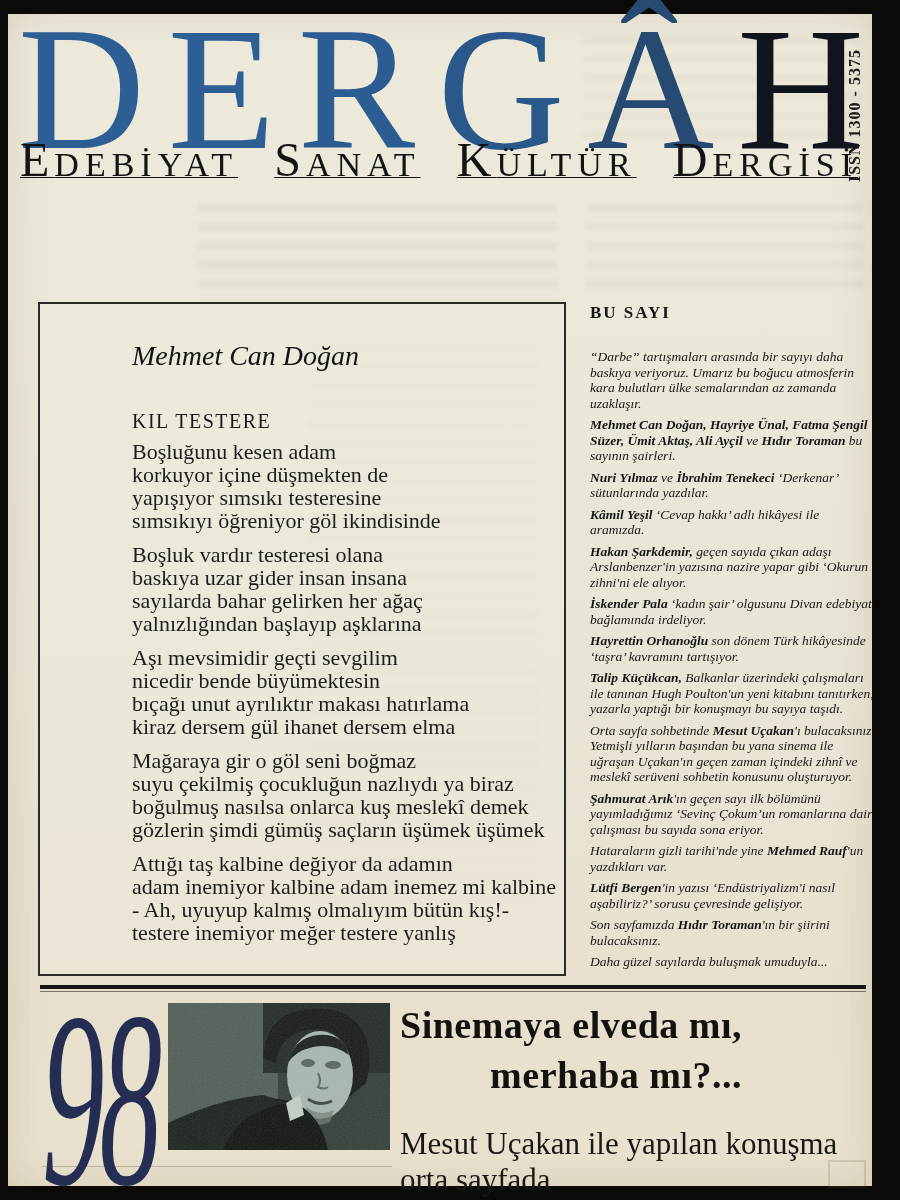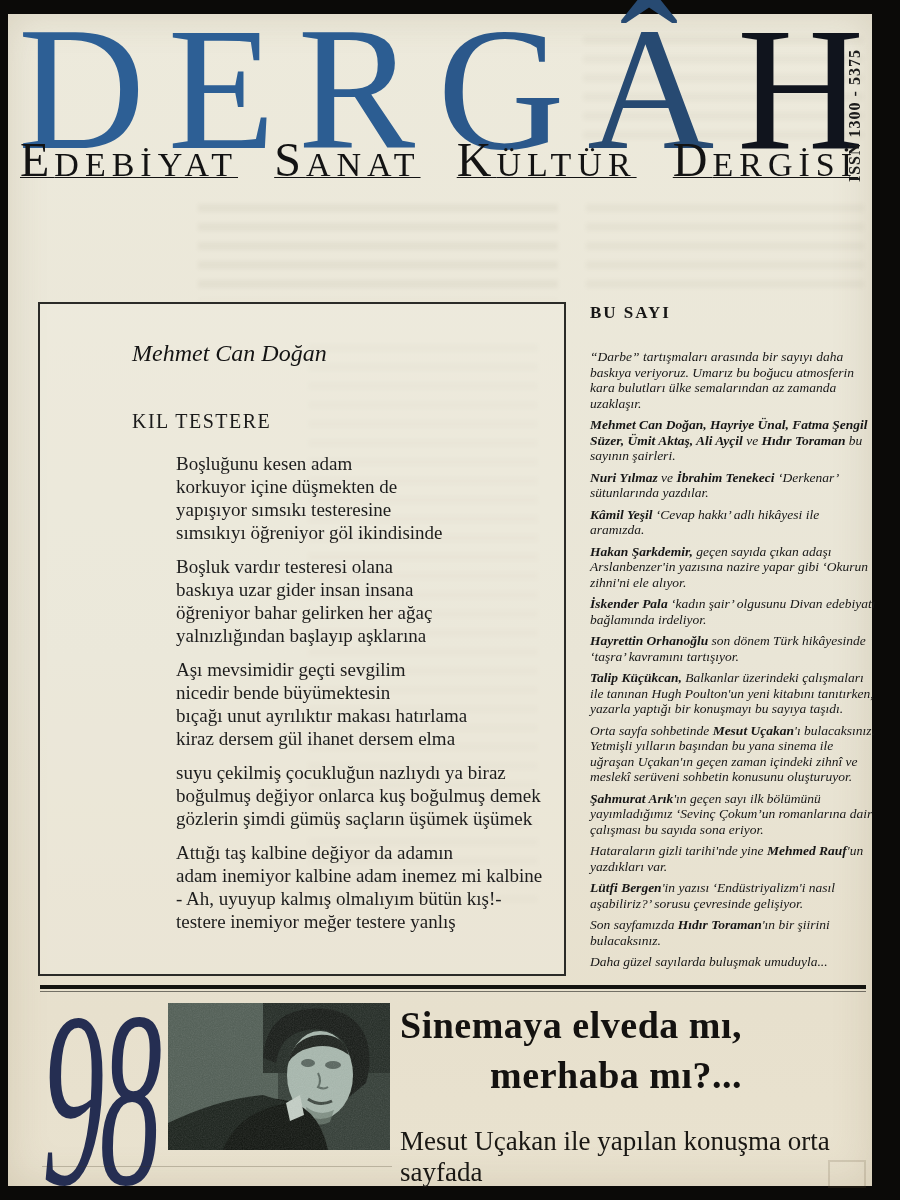--- a/index.html
+++ b/index.html
@@ -42,27 +42,27 @@
   .ghost.g3{left:578px;top:190px;width:278px;height:92px;opacity:.08;}
   .ghost.g4{left:300px;top:330px;width:230px;height:560px;opacity:.05;}
   .ghost-box{position:absolute;left:820px;top:1146px;width:34px;height:24px;
     border:2px solid rgba(100,85,55,.35);opacity:.5;}
   
   .poem-box{
     position:absolute;left:30px;top:288px;width:524px;height:670px;
     border:2px solid #2b2b28;background:rgba(240,237,226,.35);
   }
   .poem-author{
-    position:absolute;left:92px;top:36px;font-style:italic;font-size:24px;color:#141414;
+    position:absolute;left:92px;top:36px;font-style:italic;font-size:28px;color:#141414;
   }
   .poem-title{
     position:absolute;left:92px;top:106px;font-size:20px;letter-spacing:1.5px;color:#1b1b1b;
   }
   .poem-body{
-    position:absolute;left:92px;top:148px;font-size:19px;line-height:23px;color:#1d1d1d;margin-left:44px;
+    position:absolute;left:92px;top:136px;font-size:22px;line-height:23px;color:#1d1d1d;
   }
   .stanza{margin-bottom:11px;}
   
   .bu-sayi{position:absolute;left:582px;top:289px;width:286px;color:#161616;}
   .bu-sayi-header{font-size:17px;font-weight:bold;letter-spacing:2px;margin:0 0 26px 0;}
   .bu-sayi-paragraphs p{
     margin:0 0 6px 0;font-size:13.5px;line-height:15.5px;font-style:italic;
   }
   .bu-sayi-paragraphs .b{font-weight:bold;}
   
@@ -73,21 +73,21 @@
     position:absolute;left:34px;top:986px;
     font-size:250px;line-height:200px;font-style:italic;color:#252e52;
     transform:scaleX(0.5);transform-origin:left top;letter-spacing:-10px;
   }
   .photo{position:absolute;left:160px;top:989px;width:222px;height:147px;}
   .headline{
     position:absolute;left:392px;top:986px;font-size:38px;line-height:50px;
     font-weight:bold;color:#141210;letter-spacing:.5px;text-align:right;
   }
   .caption{
-    position:absolute;left:392px;top:1112px;font-size:27px;color:#1a1814;
+    position:absolute;left:392px;top:1112px;font-size:31px;color:#1a1814;
   }
   .footer-rule{position:absolute;left:34px;top:1152px;width:350px;height:1px;background:rgba(60,50,30,.25);}
 </style>
 </head>
 <body>
 
 <div class="page">
 
   <div class="ghost g1"></div>
   <div class="ghost g2"></div>
@@ -117,32 +117,33 @@
     <div class="poem-body">
         <div class="stanza">
           <div>Boşluğunu kesen adam</div>
           <div>korkuyor içine düşmekten de</div>
           <div>yapışıyor sımsıkı testeresine</div>
           <div>sımsıkıyı öğreniyor göl ikindisinde</div>
         </div>
         <div class="stanza">
           <div>Boşluk vardır testeresi olana</div>
           <div>baskıya uzar gider insan insana</div>
-          <div>öğreniyor bahar gelirken her ağaç</div>
+          <div>sayılarda bahar gelirken her ağaç</div>
           <div>yalnızlığından başlayıp aşklarına</div>
         </div>
         <div class="stanza">
           <div>Aşı mevsimidir geçti sevgilim</div>
           <div>nicedir bende büyümektesin</div>
           <div>bıçağı unut ayrılıktır makası hatırlama</div>
           <div>kiraz dersem gül ihanet dersem elma</div>
         </div>
         <div class="stanza">
+          <div>Mağaraya gir o göl seni boğmaz</div>
           <div>suyu çekilmiş çocukluğun nazlıydı ya biraz</div>
-          <div>boğulmuş değiyor onlarca kuş boğulmuş demek</div>
+          <div>boğulmuş nasılsa onlarca kuş meslekî demek</div>
           <div>gözlerin şimdi gümüş saçların üşümek üşümek</div>
         </div>
         <div class="stanza">
           <div>Attığı taş kalbine değiyor da adamın</div>
           <div>adam inemiyor kalbine adam inemez mi kalbine</div>
           <div>- Ah, uyuyup kalmış olmalıyım bütün kış!-</div>
           <div>testere inemiyor meğer testere yanlış</div>
         </div>
       </div>
   </div>

